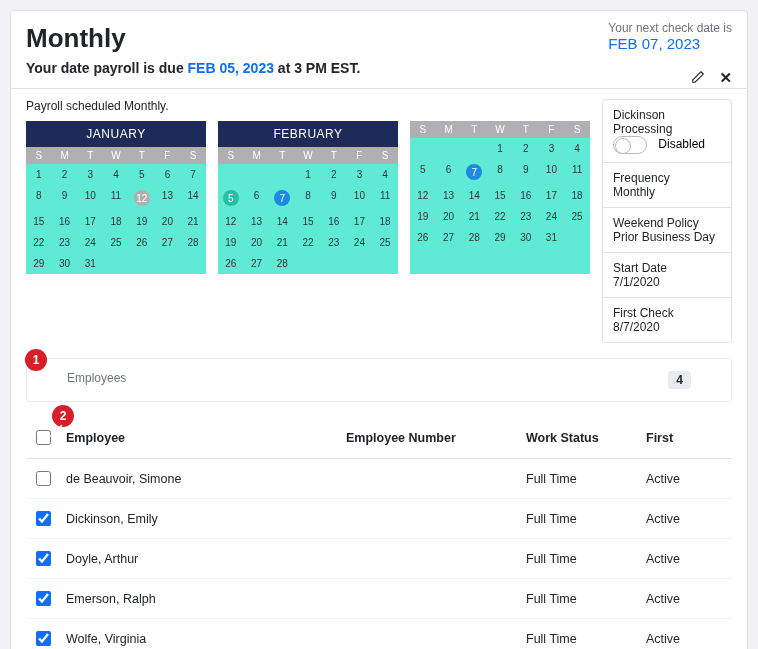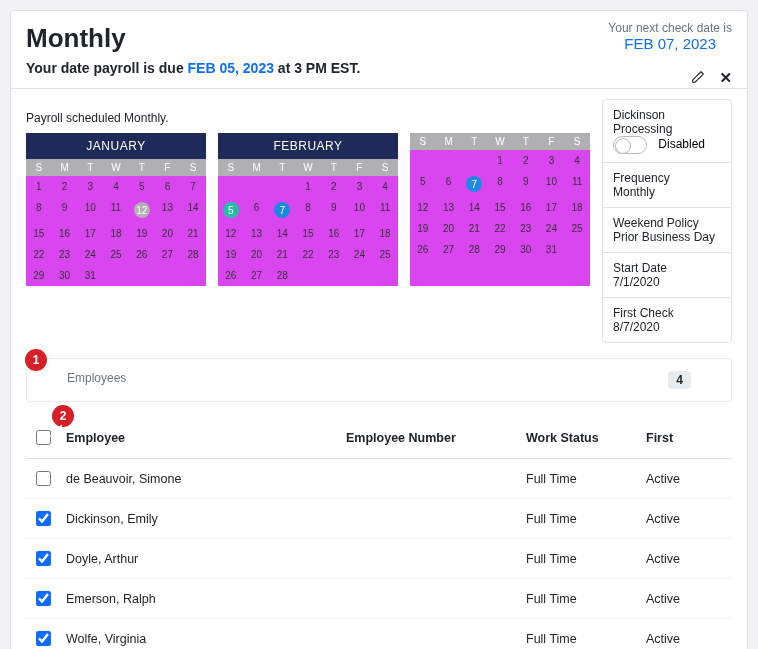--- a/index.html
+++ b/index.html
@@ -2,30 +2,30 @@
 <html><head>
 <meta charset="utf-8">
 <style>
   * { box-sizing: border-box; font-family: "Segoe UI", Arial, sans-serif; }
   body { margin:0; padding:10px; background:#f2f2f4; font-size:13px; color:#212529;}
   .card { background:#fff; border:1px solid #dee2e6; border-radius:4px; }
   .header { padding:8px 15px 12px; border-bottom:1px solid #dee2e6; position:relative;}
   .title { font-size:26px; font-weight:600; color:#212529; margin:4px 0 6px;}
   .due-line { color:#212529; font-weight:600; font-size:14px;}
   .due-line .link { color:#0d6efd; font-weight:600;}
-  .next-check { position:absolute; top:10px; right:15px; text-align:center; font-size:12px;}
+  .next-check { position:absolute; top:10px; right:15px; text-align:left; font-size:12px;}
   .next-check .lbl { color:#6c757d; display:block;}
   .next-check .date { color:#0d6efd; font-size:15px; font-weight:400;}
   .icons { position:absolute; right:15px; top:58px; display:flex; gap:14px; align-items:center;}
   .icons span { cursor:pointer; color:#212529; font-size:15px;}
   .body { padding:10px 15px 15px; display:flex; gap:12px;}
-  .left { flex:1;margin-top:12px; }
+  .left { flex:1; }
   .sched-text { font-size:12px; color:#212529; margin-bottom:8px;}
   .calrow { display:flex; gap:12px;}
-  .cal { background:#d946ef; width:180px; }
+  .cal { background:#5eead4; width:180px; }
   .cal .month { background:#1e2a58; color:#fff; text-align:center; padding:6px 0; font-size:12px; letter-spacing:0.5px;}
   .cal .dow { display:grid; grid-template-columns:repeat(7,1fr); background:#b0b0b3; color:#fff; font-size:10px; text-align:center;}
   .cal .dow div{ padding:3px 0;}
   .cal .days { display:grid; grid-template-columns:repeat(7,1fr); text-align:center; font-size:10px; color:#333;}
   .cal .days div { padding:5px 0; position:relative; }
   .cal .days .spacer { visibility:hidden;}
   .circ { display:inline-flex; align-items:center; justify-content:center; width:16px; height:16px; border-radius:50%; color:#fff; font-size:10px;}
   .c-today{ background:#b0b0b3;}
   .c-check{ background:#1e88e5;}
   .c-due{ background:#26bfa6;}

